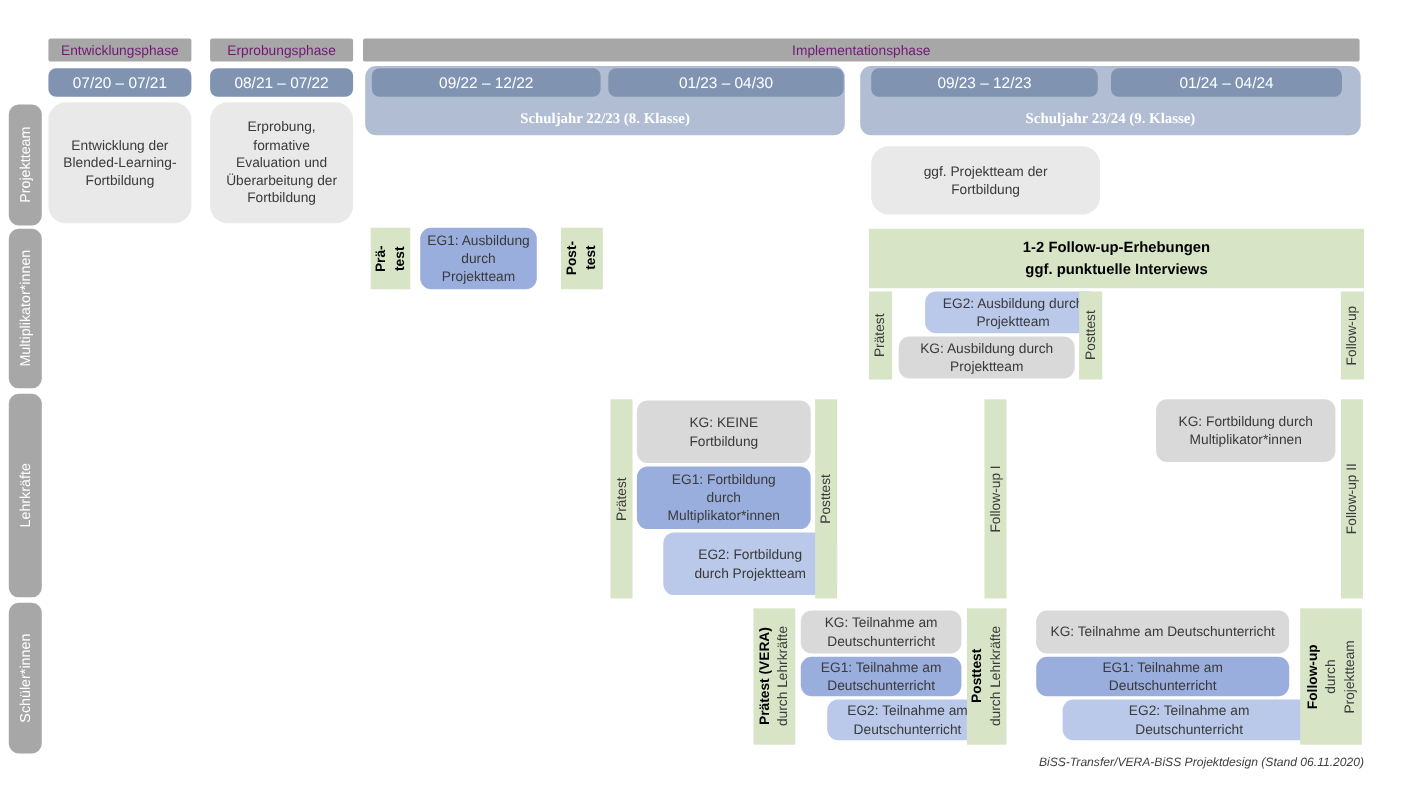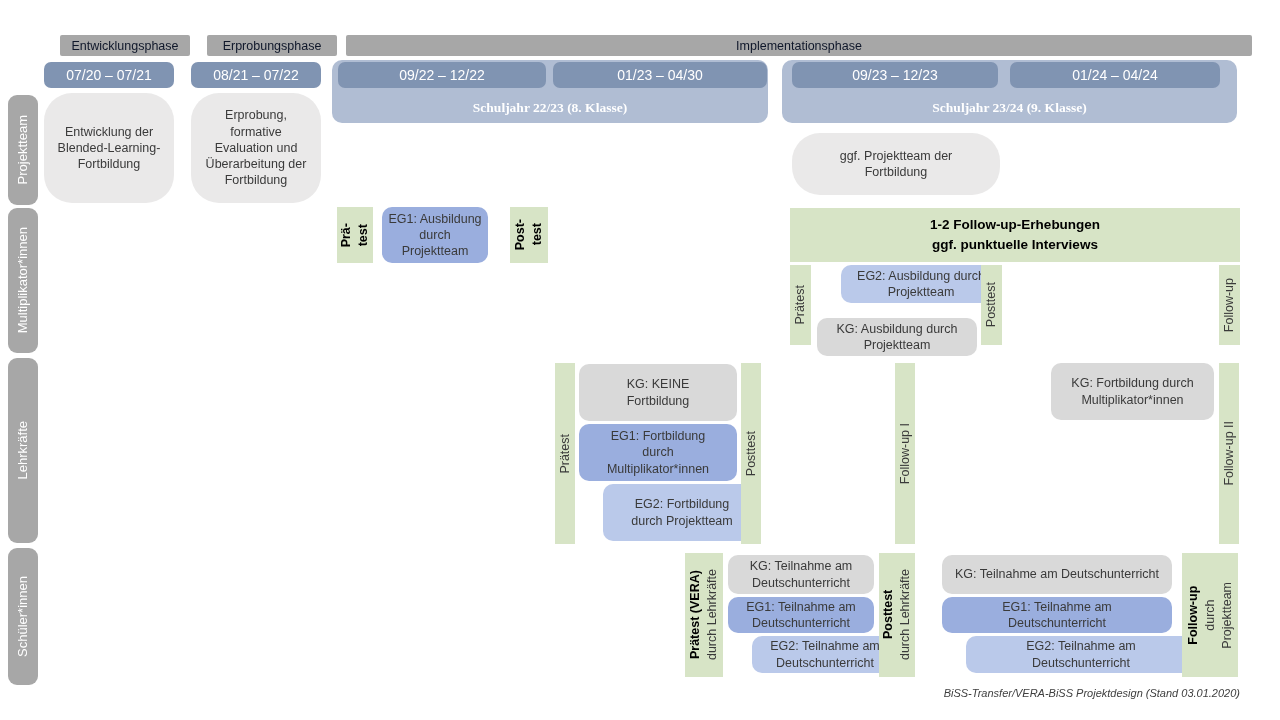--- a/index.html
+++ b/index.html
@@ -1,23 +1,23 @@
 <!DOCTYPE html>
 <html><head>
 <meta charset="utf-8">
 <style>
   html,body{margin:0;padding:0;width:1280px;height:720px;background:#fff;overflow:hidden;
     font-family:"Liberation Sans",sans-serif;color:#3a3a3a;position:relative;}
   .abs{position:absolute;box-sizing:border-box;}
   .flexc{display:flex;align-items:center;justify-content:center;text-align:center;}
   
-  .hdr-gray{background:#a7a7a7;color:#0f172a;margin-left:16px;}
+  .hdr-gray{background:#a7a7a7;color:#701a75;}
   .date-blue{background:#8094b2;color:#fff;border-radius:7px;}
   .container-blue{background:#b0bdd3;border-radius:10px;}
-  .box-lgray{background:#eae9e9;border-radius:28px;}
+  .box-lgray{background:#eae9e9;border-radius:16px;}
   .box-kgray{background:#d9d9d9;border-radius:10px;}
   .box-eg1{background:#9aaede;border-radius:10px;}
   .box-eg2{background:#bac9ea;border-radius:10px;margin-left:24px;}
   .green{background:#d7e4c6;}
   
   .phase-lbl{font-size:12.5px;border-radius:2px;}
   .date-lbl{font-size:14px;}
   .schuljahr-lbl{position:absolute;left:0;right:0;bottom:7px;text-align:center;
     color:#fff;font-weight:bold;font-size:13.5px;font-family:Liberation Serif, serif;}
   .boxtext{font-size:12.5px;line-height:1.3;color:#3a3a3a;}
@@ -86,21 +86,21 @@
 <div class="abs flexc green" style="left:790px;top:208px;width:450px;height:54px">
   <div class="biggreen">
     <div>1-2 Follow-up-Erhebungen</div>
     <div>ggf. punktuelle Interviews</div>
   </div>
 </div>
 <div class="abs vbar green" style="left:790px;top:265px;width:21px;height:80px">
   <div class="vt b">Prätest</div>
 </div>
 <div class="abs flexc box-eg2 boxtext" style="left:817px;top:265px;width:160px;height:38px;padding:0 8px">EG2: Ausbildung durch Projektteam</div>
-<div class="abs flexc box-kgray boxtext" style="left:817px;top:318px;width:160px;height:38px;padding:0 8px">KG: Ausbildung durch Projektteam</div>
+<div class="abs flexc box-kgray boxtext" style="left:817px;top:306px;width:160px;height:38px;padding:0 8px">KG: Ausbildung durch Projektteam</div>
 <div class="abs vbar green" style="left:981px;top:265px;width:21px;height:80px">
   <div class="vt b">Posttest</div>
 </div>
 <div class="abs vbar green" style="left:1219px;top:265px;width:21px;height:80px">
   <div class="vt b">Follow-up</div>
 </div>
 
 <div class="abs vbar green" style="left:555px;top:363px;width:20px;height:181px">
   <div class="vt b">Prätest</div>
 </div>
@@ -137,13 +137,13 @@
 <div class="abs flexc box-eg1 boxtext" style="left:942px;top:597px;width:230px;height:36px;padding:0 10px">EG1: Teilnahme am Deutschunterricht</div>
 <div class="abs flexc box-eg2 boxtext" style="left:942px;top:636px;width:230px;height:37px;padding:0 10px">EG2: Teilnahme am Deutschunterricht</div>
 <div class="abs vbar green" style="left:1182px;top:553px;width:56px;height:124px">
   <div class="vt">
     <span class="b">Follow-up</span>
     <span>durch</span>
     <span>Projektteam</span>
   </div>
 </div>
 
-<div class="abs caption" style="left:800px;top:687px;width:440px">BiSS-Transfer/VERA-BiSS Projektdesign (Stand 03.01.2020)</div>
+<div class="abs caption" style="left:800px;top:687px;width:440px">BiSS-Transfer/VERA-BiSS Projektdesign (Stand 06.11.2020)</div>
 
 </body></html>

